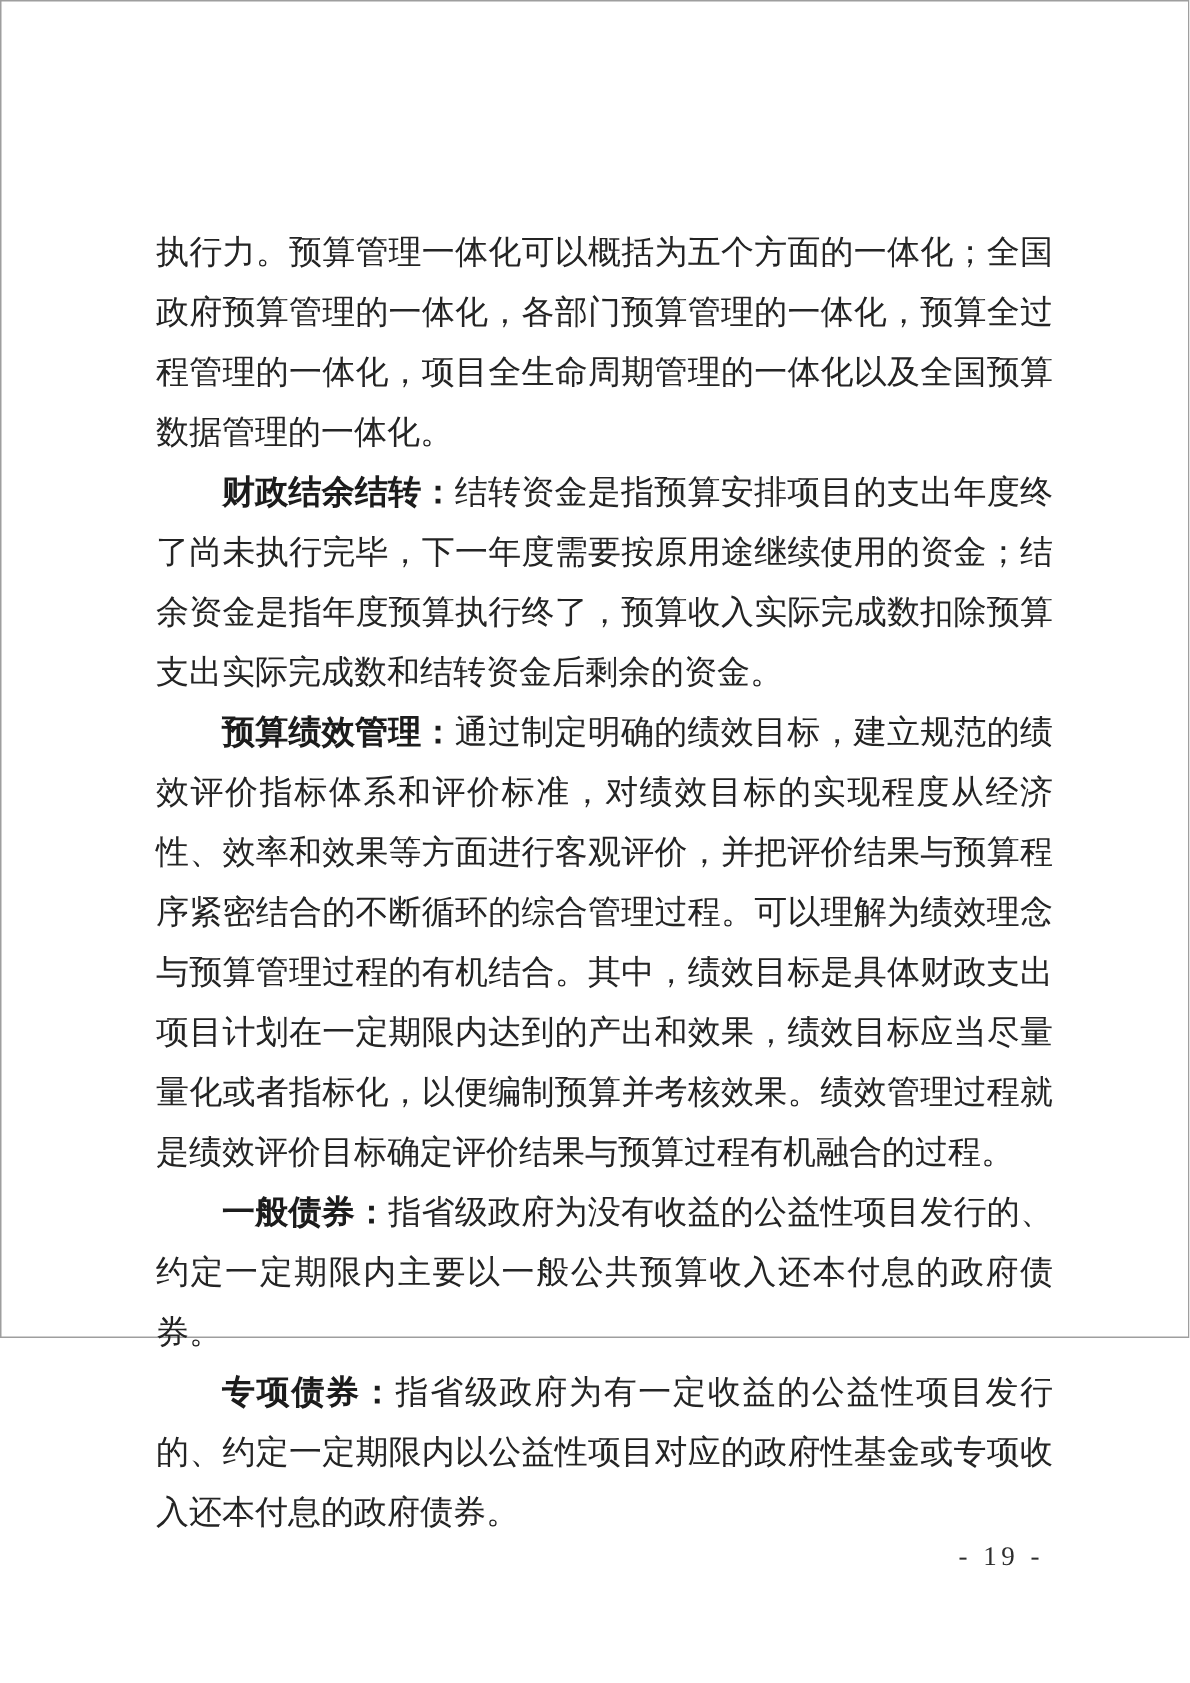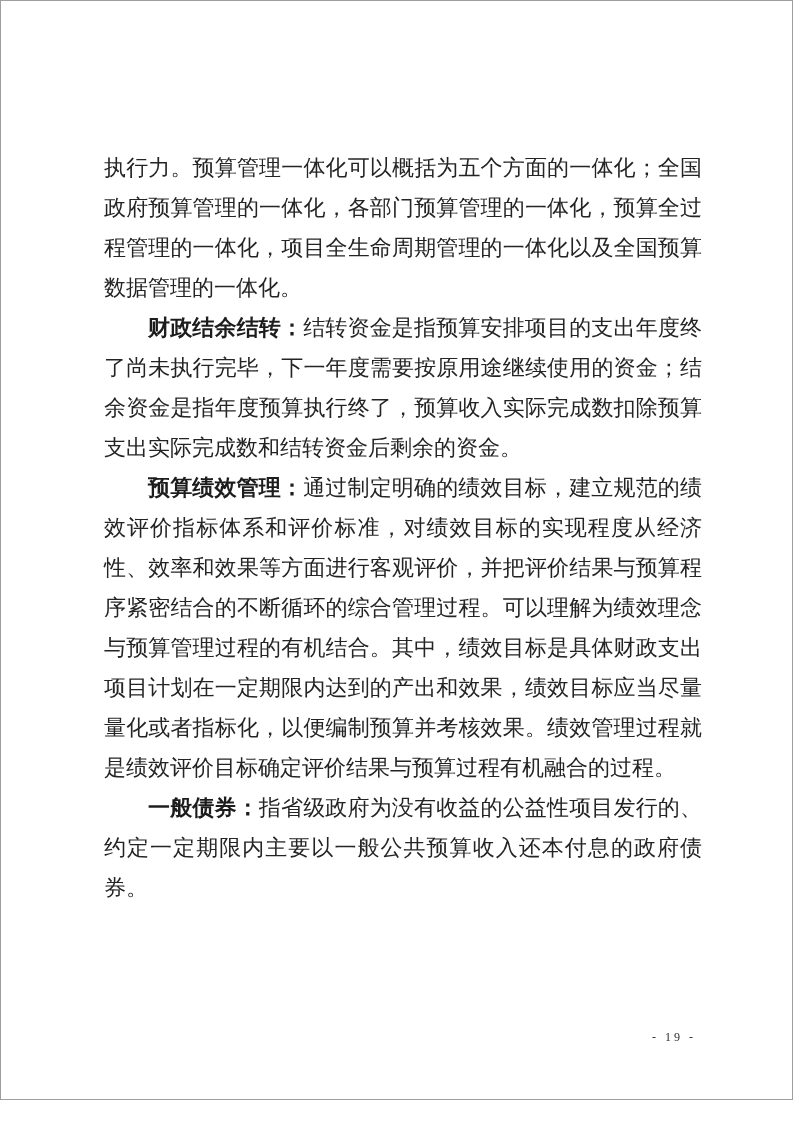--- a/index.html
+++ b/index.html
@@ -11,21 +11,21 @@
     width: 793px;
     height: 1122px;
     position: relative;
     font-family: "Liberation Serif", serif;
   }
   .page {
     position: absolute;
     left: 0;
     top: 0;
     width: 793px;
-    height: 1100px;
+    height: 892px;
     box-sizing: border-box;
     background: #ffffff;
     border: 1px solid #9e9e9e;
   }
   .content {
     position: absolute;
     left: 103px;
     top: 147px;
     width: 598px;
     font-size: 22px;
@@ -43,38 +43,39 @@
   }
   .term {
     font-family: "Liberation Sans", sans-serif;
     font-weight: 700;
     color: #1c1c1c;
   }
   .page-number {
     position: absolute;
     top: 1024px;
     right: 96px;
-    font-size: 12px;
+    font-size: 18px;
     line-height: 24px;
     color: #2e2e2e;
     letter-spacing: 3px;
     font-family: "Liberation Serif", serif;
   }
 </style>
 </head>
 <body>
 
 <div class="page">
   <div class="content">
 
     <p class="para"><span class="term"></span><span>执行力。预算管理一体化可以概括为五个方面的一体化；全国政府预算管理的一体化，各部门预算管理的一体化，预算全过程管理的一体化，项目全生命周期管理的一体化以及全国预算数据管理的一体化。</span></p>
 
     <p class="para indent"><span class="term">财政结余结转：</span><span>结转资金是指预算安排项目的支出年度终了尚未执行完毕，下一年度需要按原用途继续使用的资金；结余资金是指年度预算执行终了，预算收入实际完成数扣除预算支出实际完成数和结转资金后剩余的资金。</span></p>
 
     <p class="para indent"><span class="term">预算绩效管理：</span><span>通过制定明确的绩效目标，建立规范的绩效评价指标体系和评价标准，对绩效目标的实现程度从经济性、效率和效果等方面进行客观评价，并把评价结果与预算程序紧密结合的不断循环的综合管理过程。可以理解为绩效理念与预算管理过程的有机结合。其中，绩效目标是具体财政支出项目计划在一定期限内达到的产出和效果，绩效目标应当尽量量化或者指标化，以便编制预算并考核效果。绩效管理过程就是绩效评价目标确定评价结果与预算过程有机融合的过程。</span></p>
 
     <p class="para indent"><span class="term">一般债券：</span><span>指省级政府为没有收益的公益性项目发行的、约定一定期限内主要以一般公共预算收入还本付息的政府债券。</span></p>
 
+    <p class="para indent"><span class="term">专项债券：</span><span>指省级政府为有一定收益的公益性项目发行的、约定一定期限内以公益性项目对应的政府性基金或专项收入还本付息的政府债券。</span></p>
 
   </div>
 
   <div class="page-number">- 19 -</div>
 </div>
 
 </body></html>

